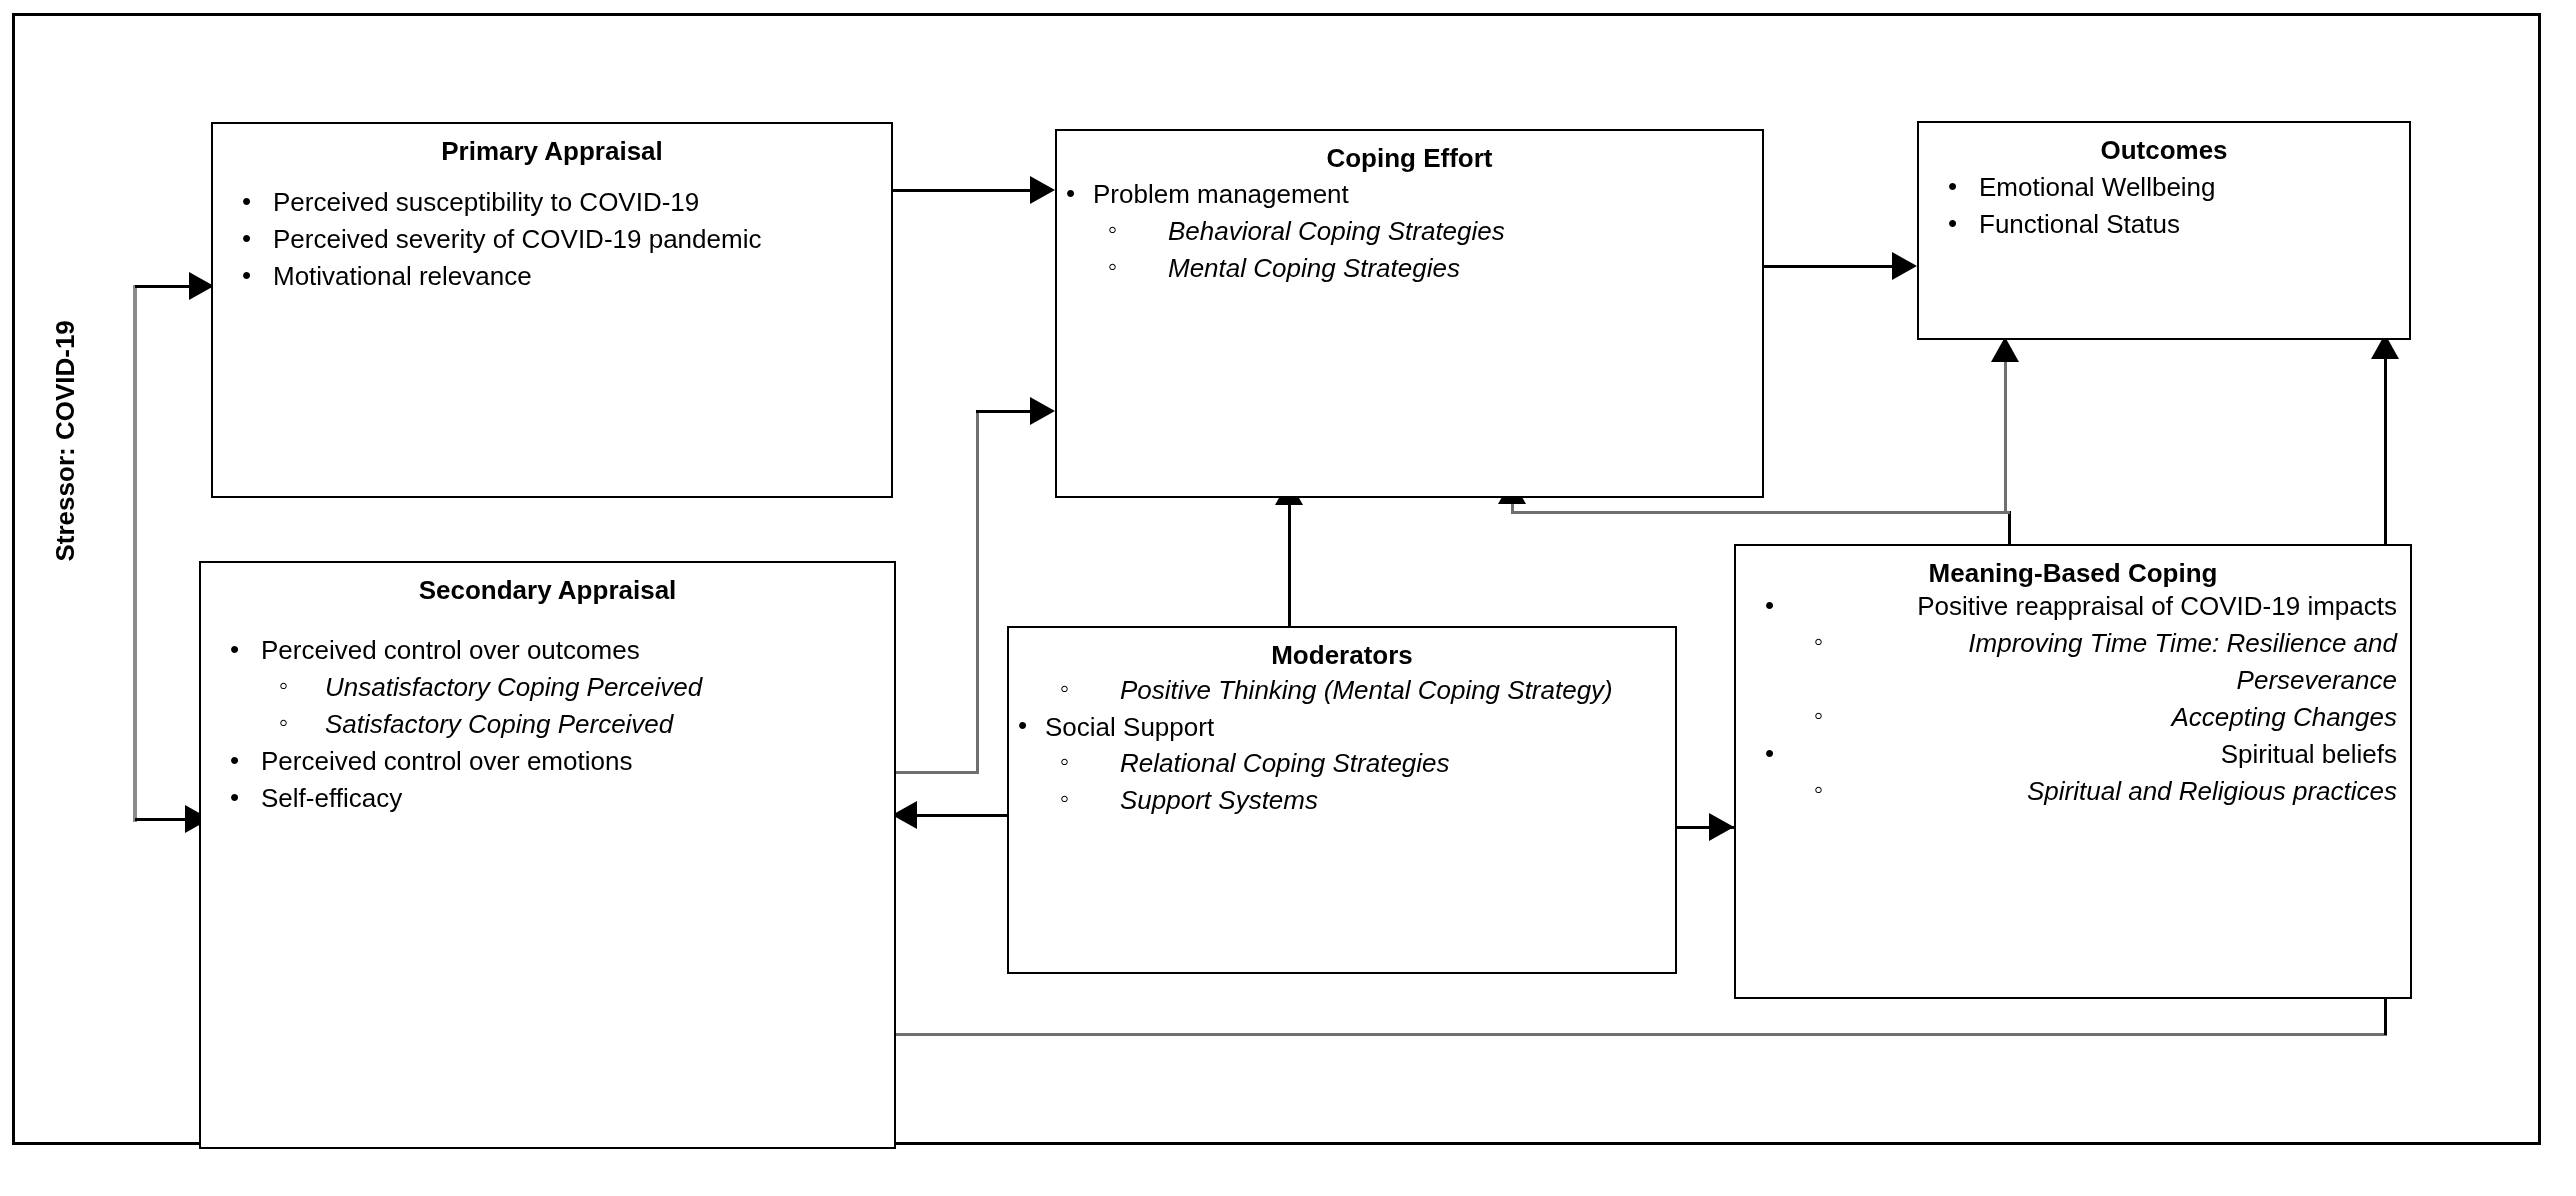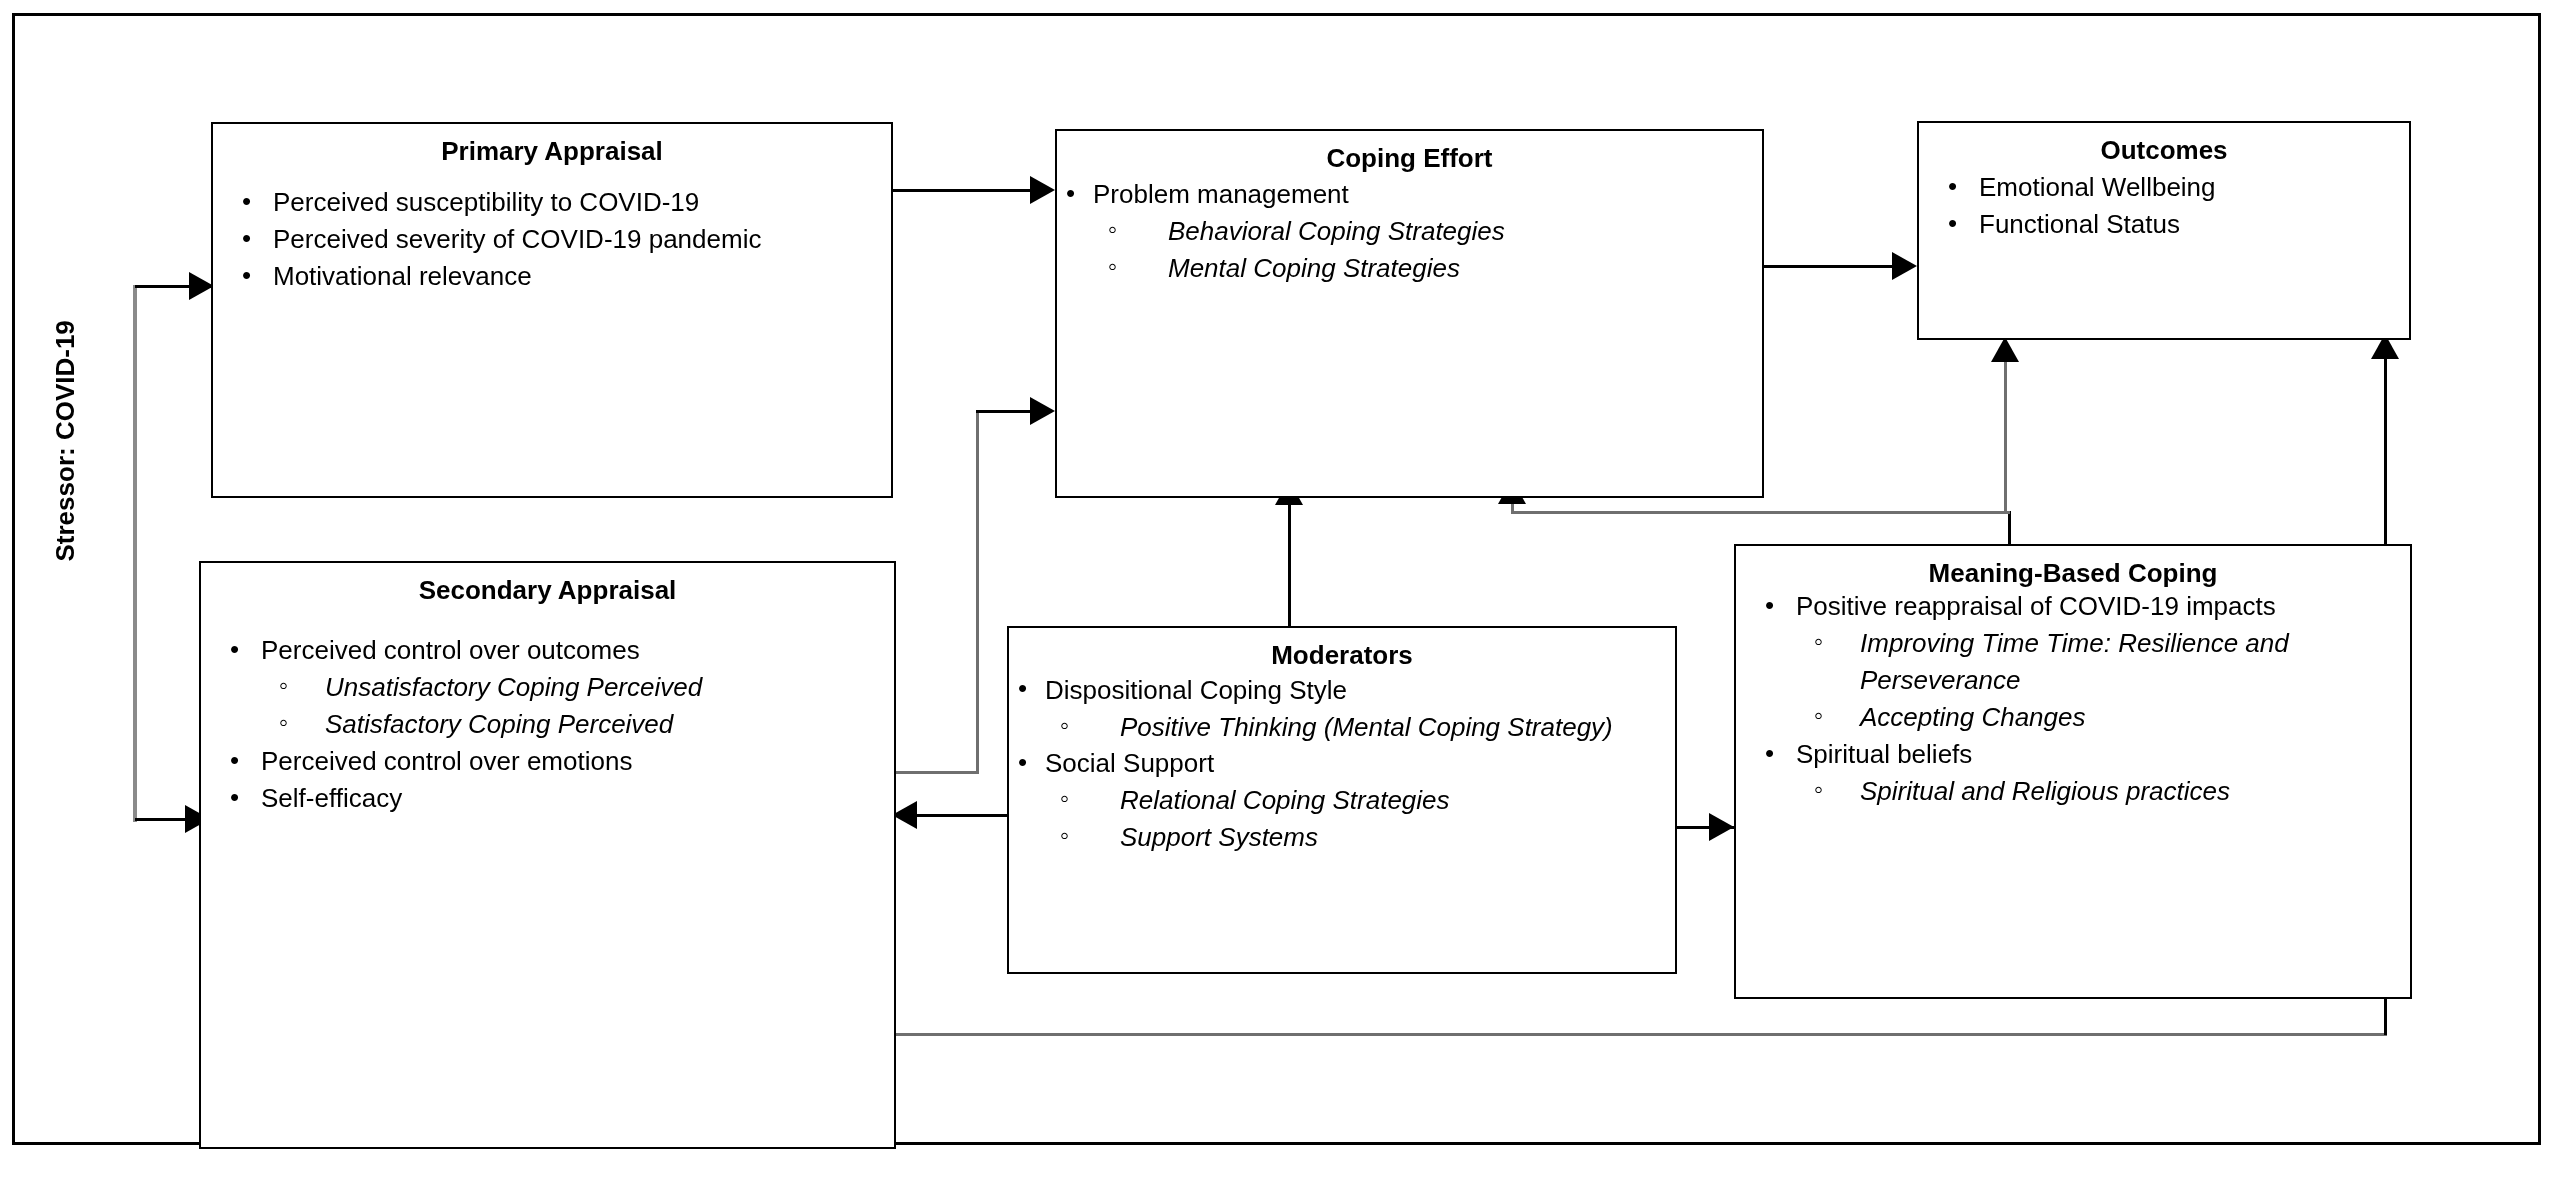--- a/index.html
+++ b/index.html
@@ -101,21 +101,21 @@
   #outcomes{left:1917px; top:121px; width:494px; height:219px;}
   #outcomes .body{padding:3.9px 13px 0 0;}
 
   #secondary-appraisal{left:199px; top:561px; width:697px; height:588px;}
   #secondary-appraisal .body{padding:27px 13px 0 0;}
 
   #moderators{left:1007px; top:626px; width:670px; height:348px;}
   #moderators .body{padding:1.3px 11.7px 0 0;}
 
   #meaning-based-coping{left:1734px; top:544px; width:678px; height:455px;}
-  #meaning-based-coping .body{padding:0 13px 0 0;}
+  #meaning-based-coping .body{padding:0 13px 0 0;text-align:right;}
 
   
   .hline{position:absolute; height:2.6px; background:#000000; z-index:4;}
   .vline{position:absolute; width:2.6px; background:#000000; z-index:4;}
   .hline.gray{background:#6f6f6f; height:3.3px;}
   .vline.gray{background:#6f6f6f; width:3.3px;}
 
   .arrow{position:absolute; width:0; height:0; z-index:5;}
   .arrow.right{
     border-top:14.3px solid transparent;
@@ -251,21 +251,20 @@
   <div class="vline gray" style="left:976px; top:410px; height:364px;"></div>
   <div class="hline gray" style="left:896px; top:771px; width:83px;"></div>
   <div class="hline" style="left:976px; top:410px; width:59px;"></div>
   <div class="arrow right" style="left:1030px; top:397px;"></div>
 
   <div class="node tight" id="moderators">
     <div class="title">Moderators</div>
     <div class="body">
       <ul class="lvl1">
         <li>
-          <div class="b1">Dispositional Coping Style</div>
           <ul class="lvl2">
             <li>Positive Thinking (Mental Coping Strategy)</li>
           </ul>
         </li>
         <li>
           <div class="b1">Social Support</div>
           <ul class="lvl2">
             <li>Relational Coping Strategies</li>
             <li>Support Systems</li>
           </ul>

